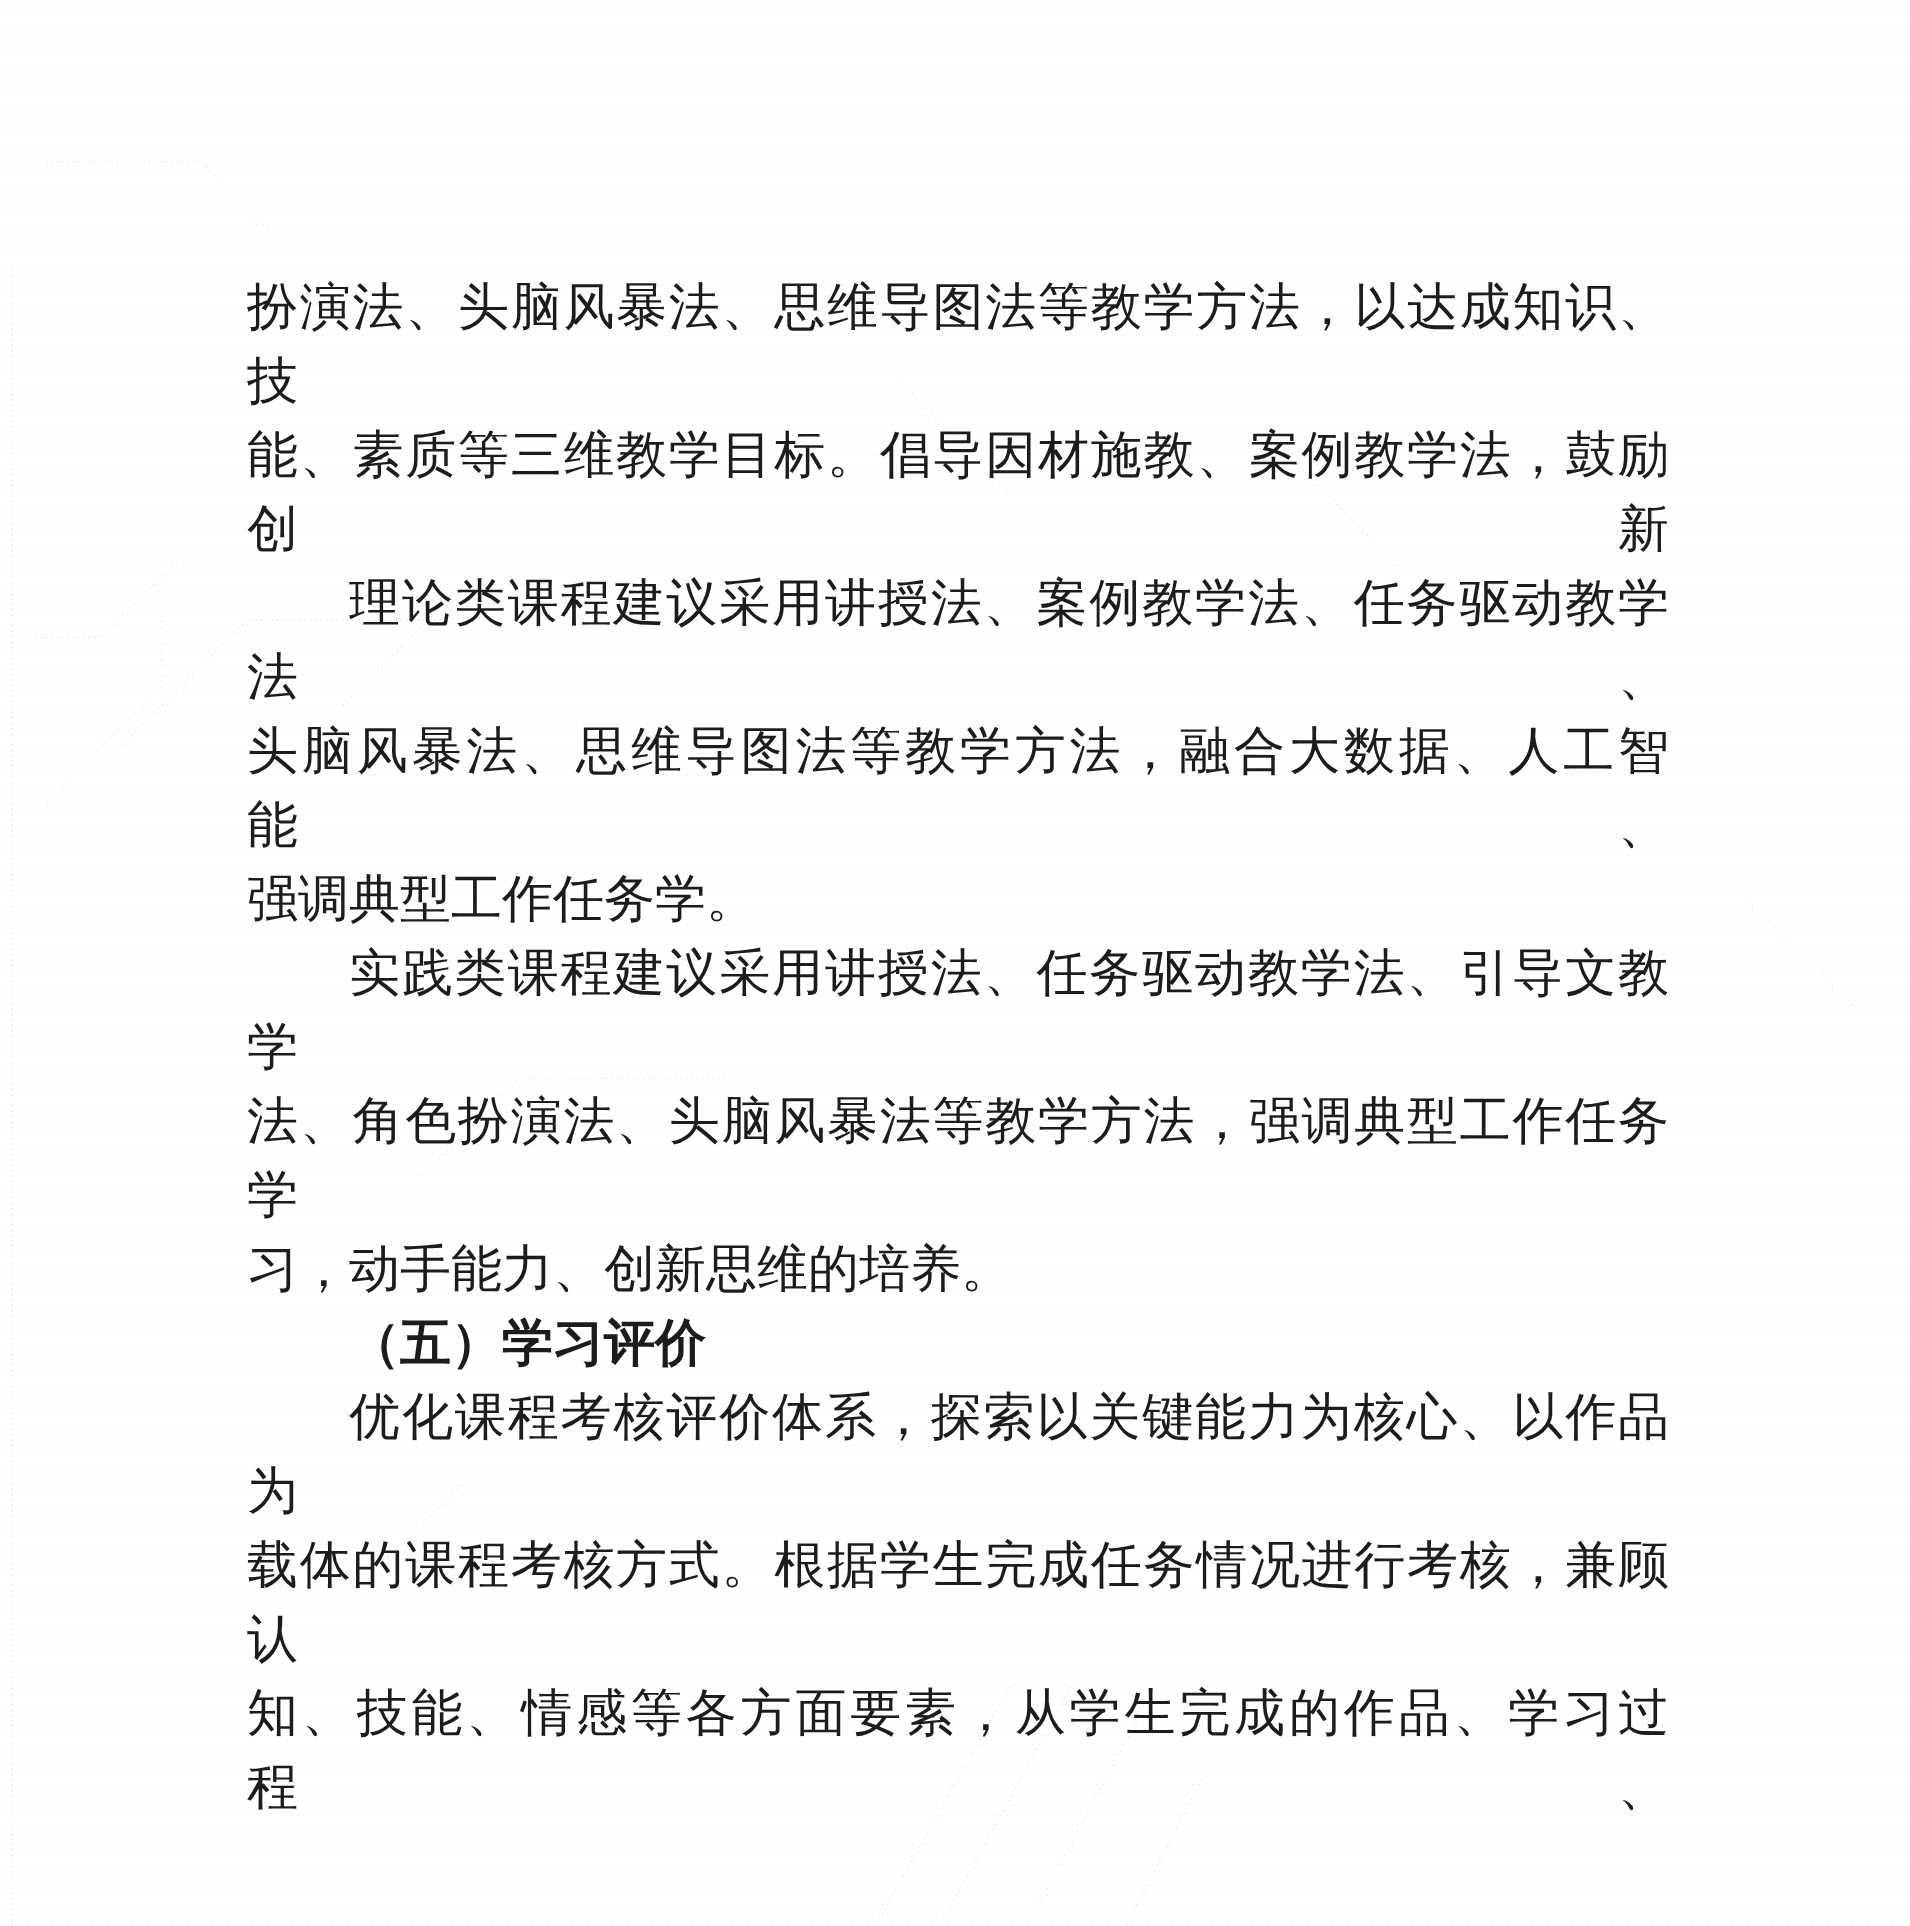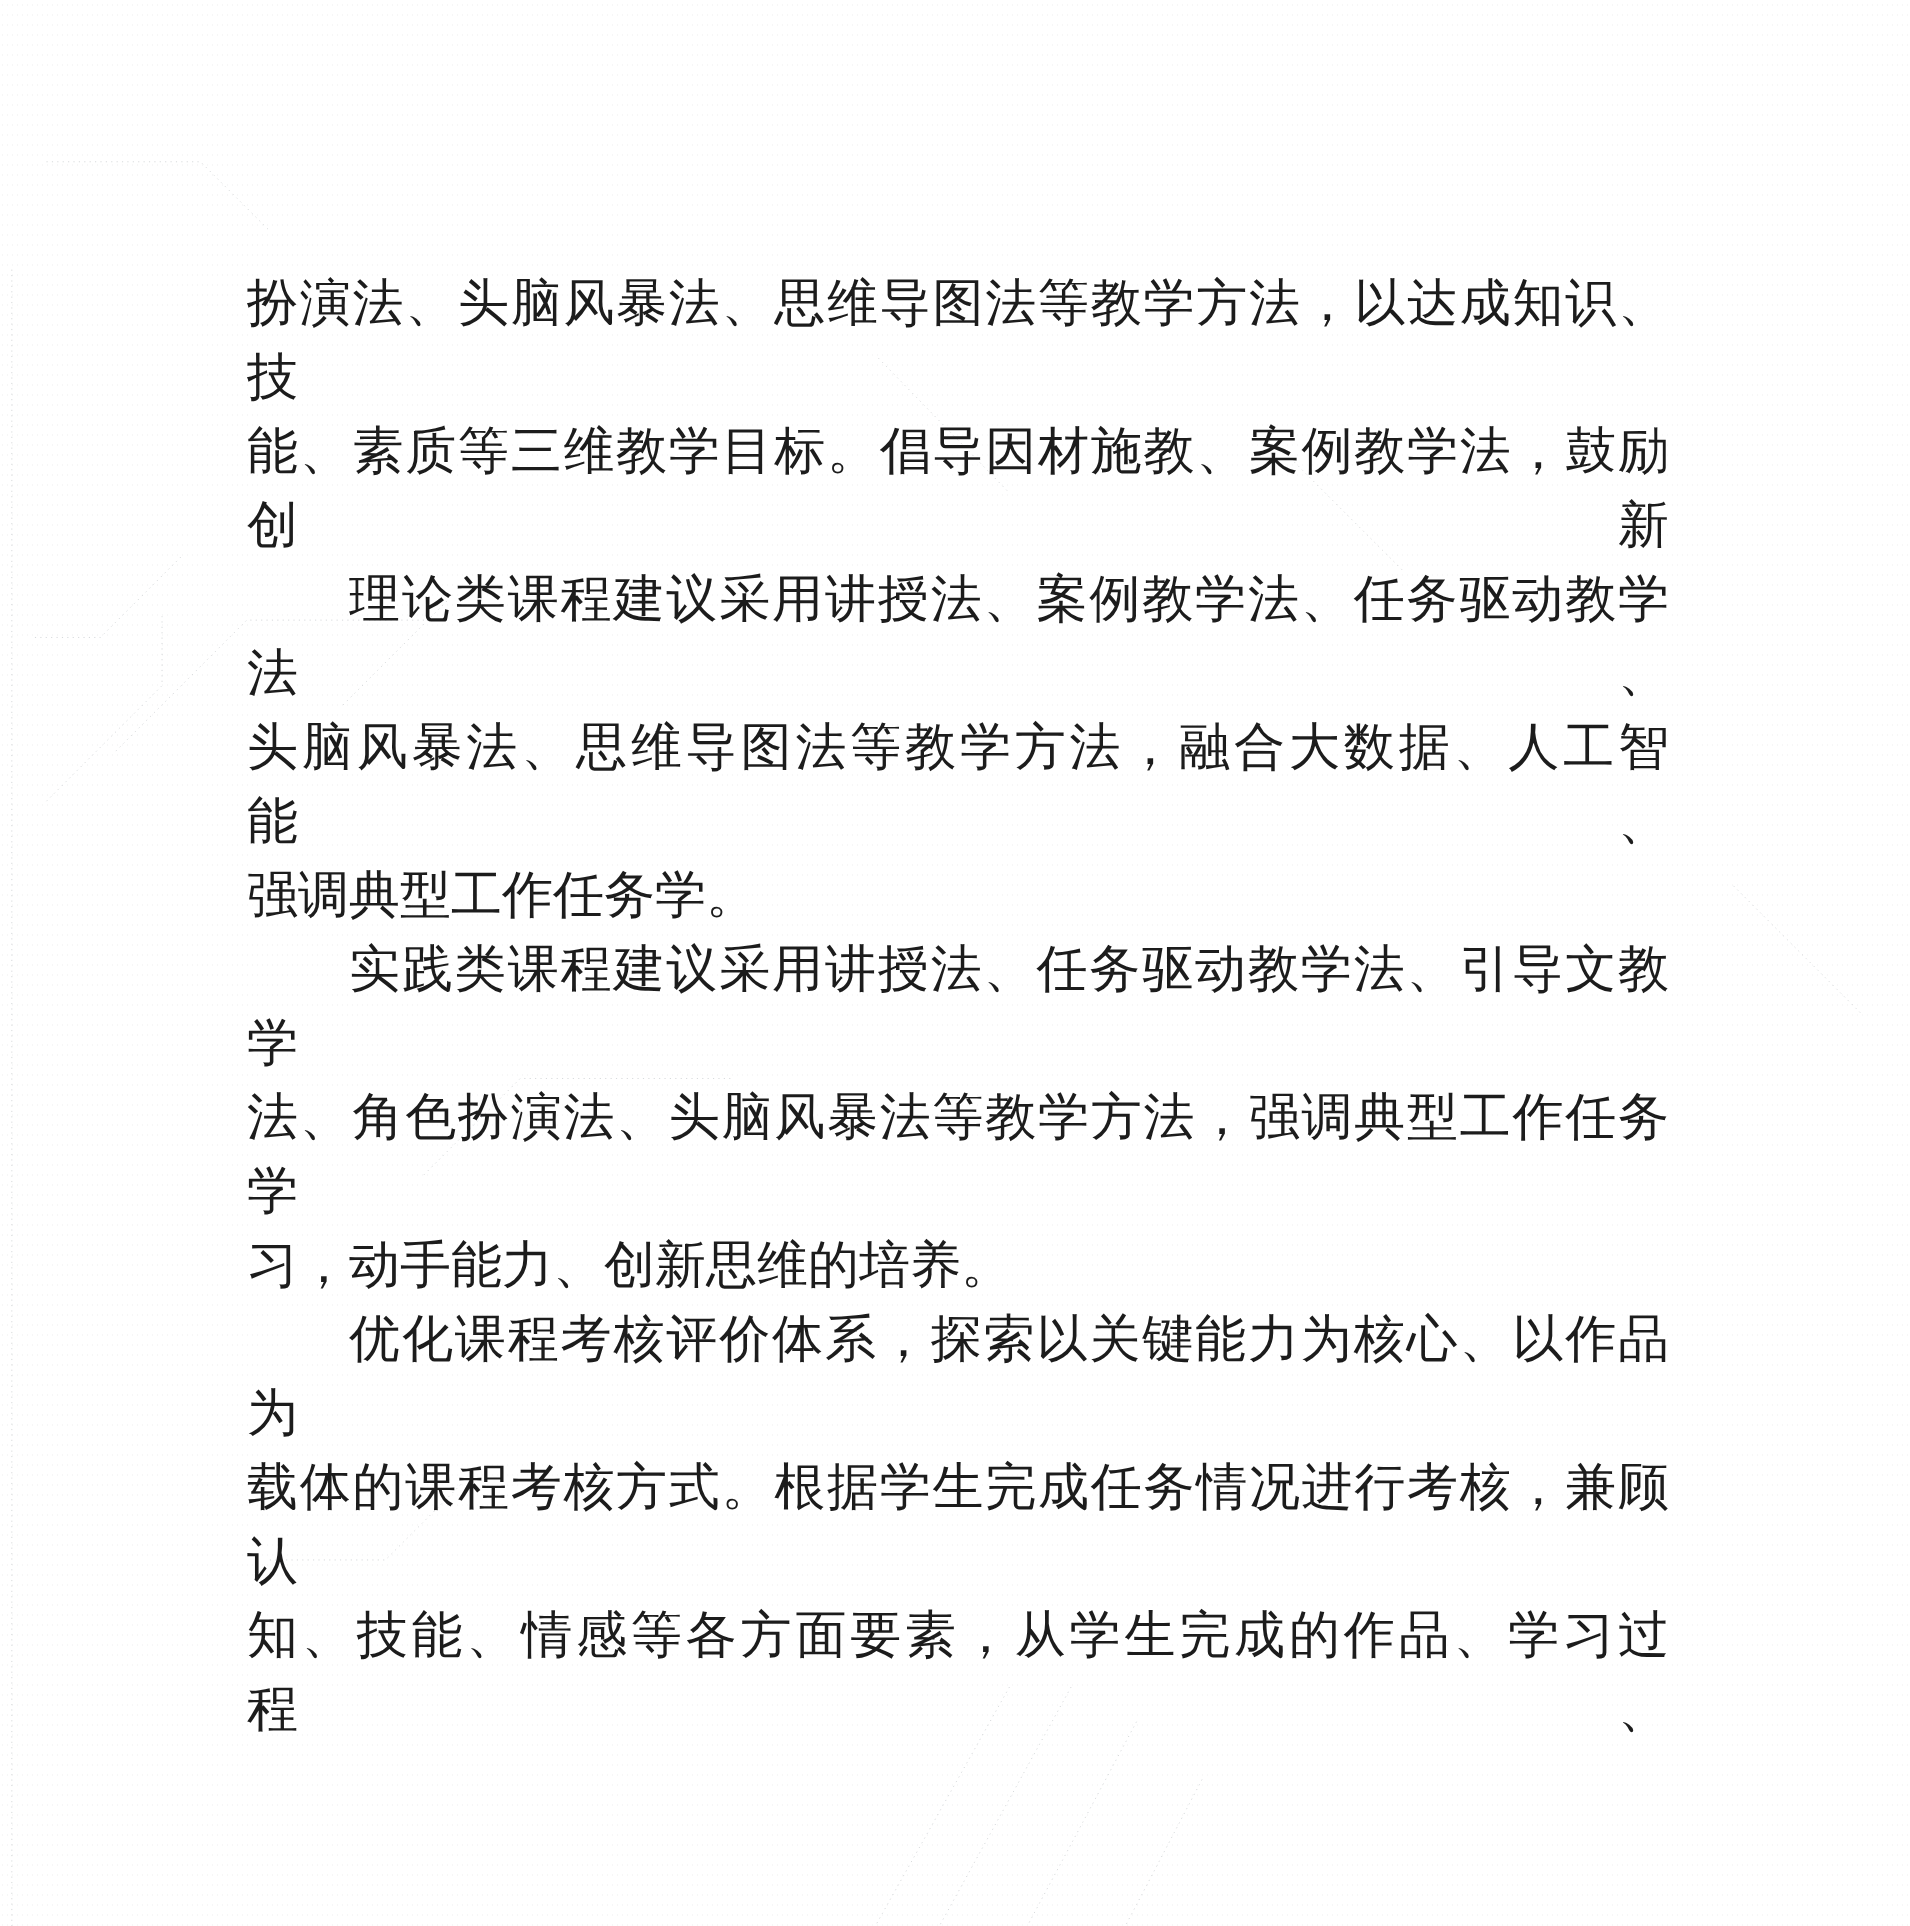--- a/index.html
+++ b/index.html
@@ -26,21 +26,20 @@
     left:247px;top:270px;width:1422px;
     font-size:51px;
     line-height:74px;
     letter-spacing:0;
   }
   .line{
     text-align:justify;
     text-align-last:left;
     white-space:normal;
     min-height:74px;
-    font-family:Liberation Mono, monospace;
   }
   .line.justify{text-align-last:justify;}
   .line.indent{text-indent:2em;}
   .line.heading{font-weight:700;}
 </style>
 </head>
 <body>
 
 <div class="page">
 
@@ -67,19 +66,20 @@
 
   <div class="text-block" id="text-block">
       <div class="line justify">扮演法、头脑风暴法、思维导图法等教学方法，以达成知识、技</div>
       <div class="line justify">能、素质等三维教学目标。倡导因材施教、案例教学法，鼓励创新</div>
       <div class="line indent justify">理论类课程建议采用讲授法、案例教学法、任务驱动教学法、</div>
       <div class="line justify">头脑风暴法、思维导图法等教学方法，融合大数据、人工智能、</div>
       <div class="line">强调典型工作任务学。</div>
       <div class="line indent justify">实践类课程建议采用讲授法、任务驱动教学法、引导文教学</div>
       <div class="line justify">法、角色扮演法、头脑风暴法等教学方法，强调典型工作任务学</div>
       <div class="line">习，动手能力、创新思维的培养。</div>
+      <div class="line indent heading">（五）学习评价</div>
       <div class="line indent justify">优化课程考核评价体系，探索以关键能力为核心、以作品为</div>
       <div class="line justify">载体的课程考核方式。根据学生完成任务情况进行考核，兼顾认</div>
       <div class="line justify">知、技能、情感等各方面要素，从学生完成的作品、学习过程、</div>
     </div>
 
 </div>
 
 
 </body></html>

